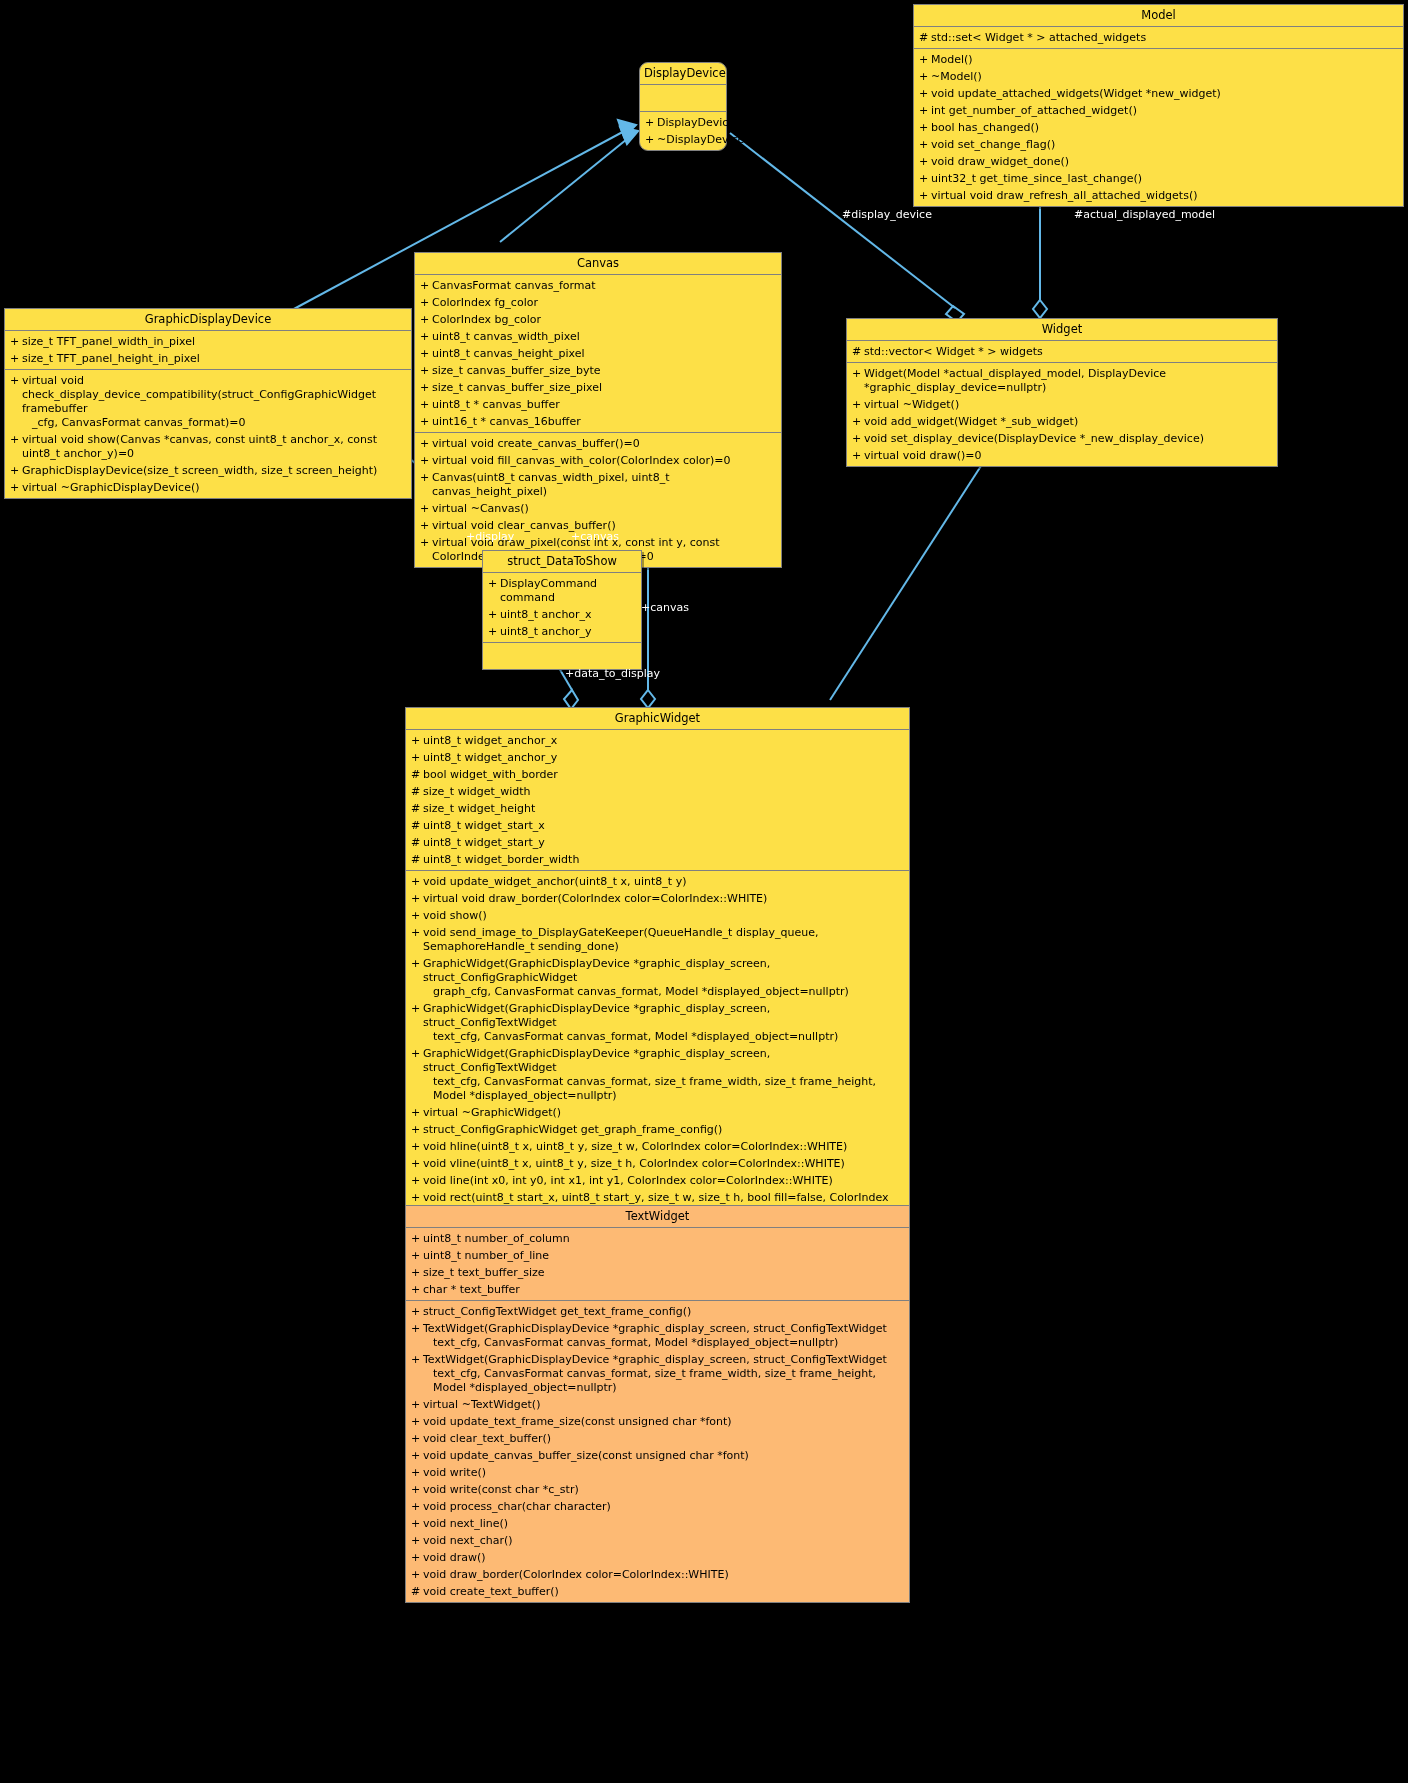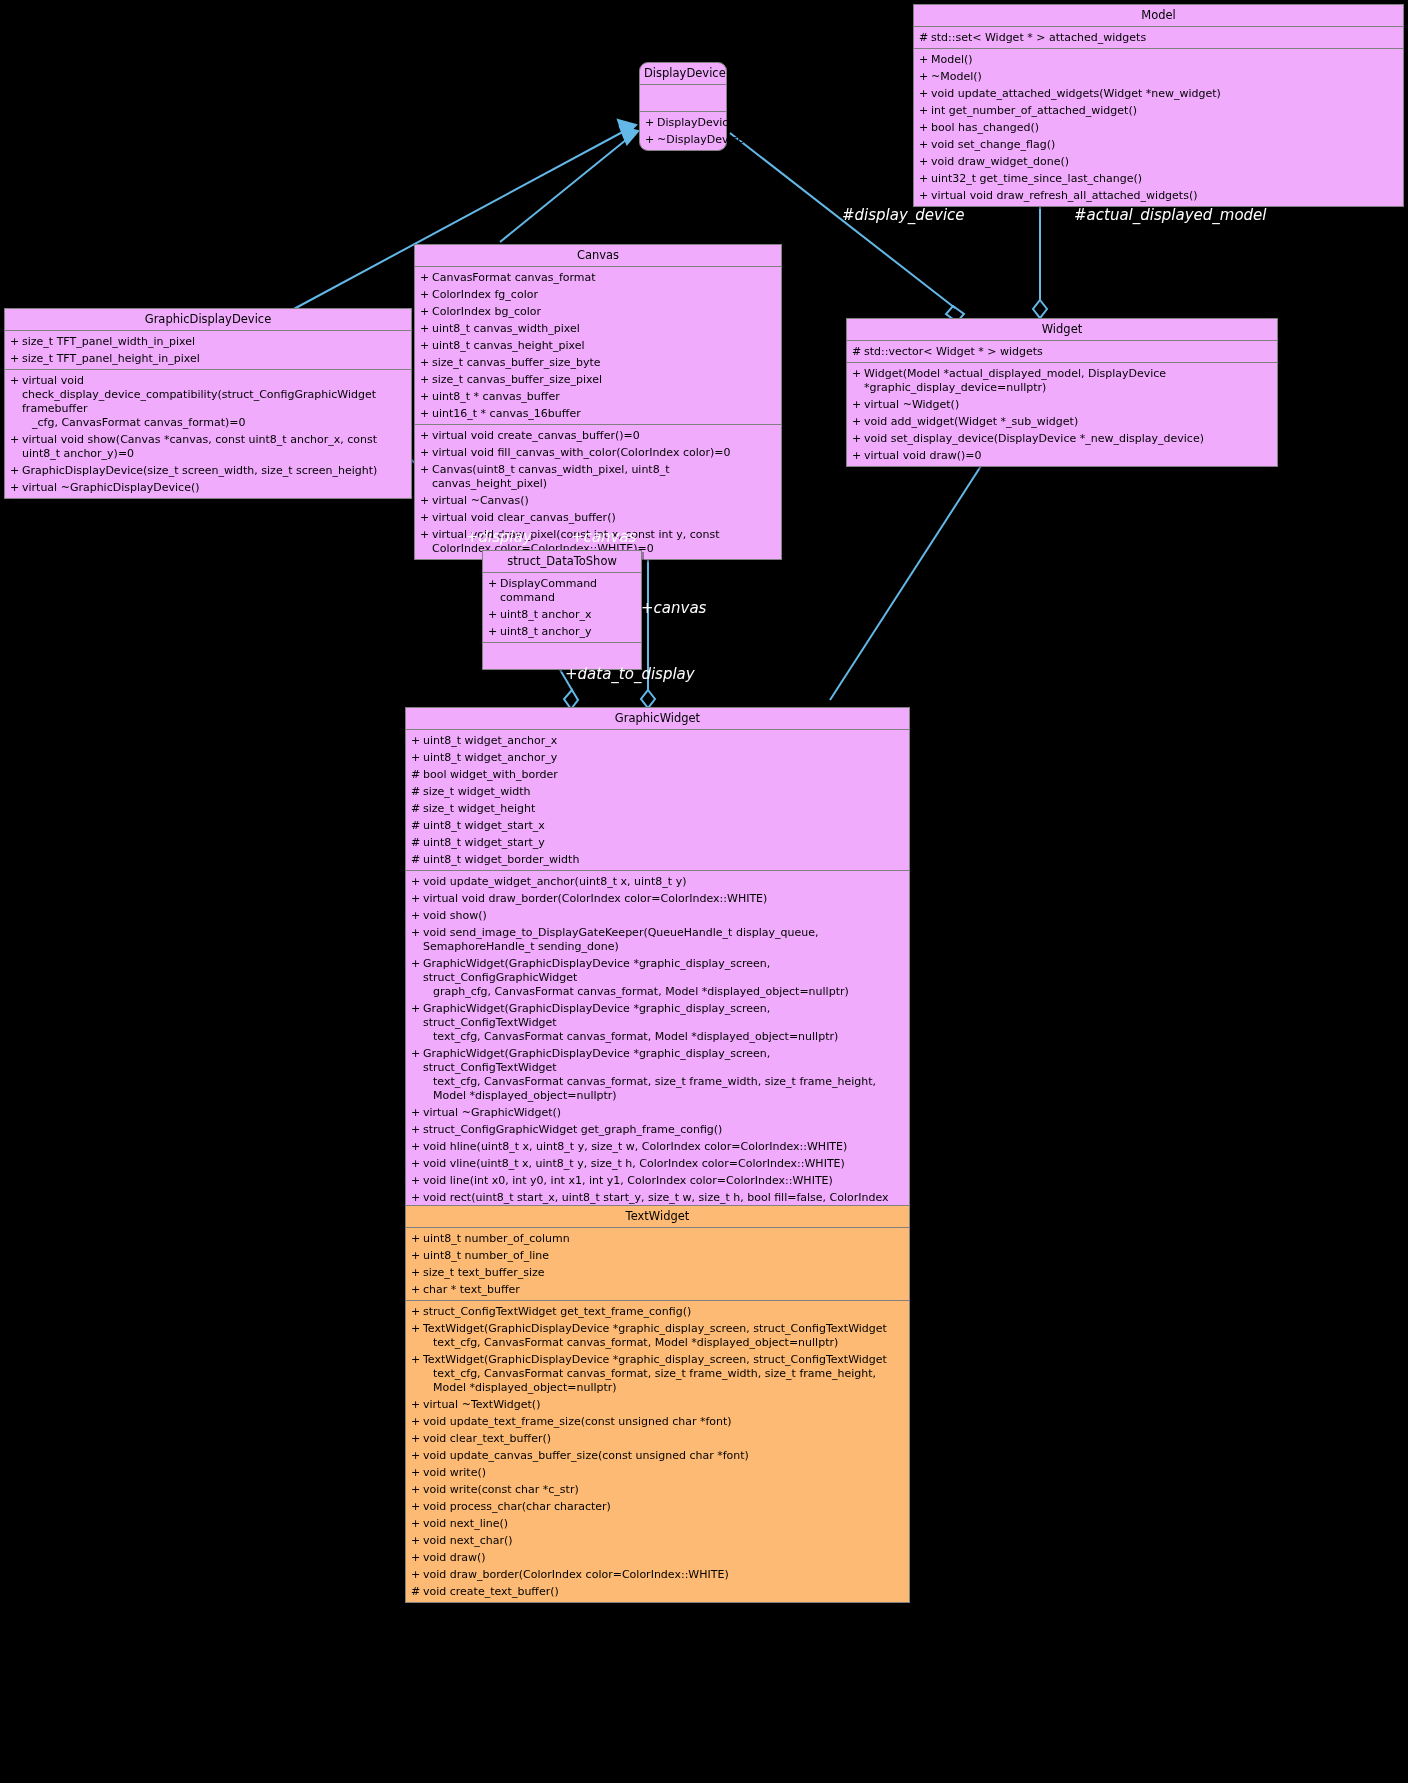--- a/index.html
+++ b/index.html
@@ -22,21 +22,21 @@
   }
   svg#edges {
     position: absolute;
     left: 0; top: 0;
     width: 1408px;
     height: 1783px;
     pointer-events: none;
   }
   .uml-class {
     position: absolute;
-    background: #f0abfc;
+    background: #fde047;
     border: 1px solid #808080;
     box-sizing: border-box;
     box-shadow: 2px 2px 0 rgba(0,0,0,0.35);
     z-index: 5;
   }
   .uml-class.shaded {
     background: #fdba74;
   }
   .cls-title {
     text-align: center;
@@ -73,25 +73,24 @@
     flex: 1 1 auto;
     word-break: normal;
   }
   .mtext .cont {
     display: block;
     padding-left: 10px;
   }
   .edge-label {
     position: absolute;
     color: #ffffff;
-    font-size: 15px;
+    font-size: 11px;
     z-index: 6;
     white-space: nowrap;
     line-height: 12px;
-    font-style: italic;
   }
 </style>
 </head>
 <body>
 
 <div id="stage">
 
   <svg id="edges" viewBox="0 0 1408 1783" xmlns="http://www.w3.org/2000/svg">
 
     <g>
@@ -168,21 +167,21 @@
 
   <div class="uml-class" style="left:639px; top:62px; width:88px;border-radius:9px;">
     <div class="cls-title">DisplayDevice</div>
     <div class="cls-section empty"></div>
     <div class="cls-section">
       <div class="member"><span class="vis">+</span><span class="mtext">DisplayDevice()</span></div>
       <div class="member"><span class="vis">+</span><span class="mtext">~DisplayDevice()</span></div>
     </div>
   </div>
 
-  <div class="uml-class" style="left:414px; top:244px; width:368px;">
+  <div class="uml-class" style="left:414px; top:252px; width:368px;">
     <div class="cls-title">Canvas</div>
     <div class="cls-section">
       <div class="member"><span class="vis">+</span><span class="mtext">CanvasFormat canvas_format</span></div>
       <div class="member"><span class="vis">+</span><span class="mtext">ColorIndex fg_color</span></div>
       <div class="member"><span class="vis">+</span><span class="mtext">ColorIndex bg_color</span></div>
       <div class="member"><span class="vis">+</span><span class="mtext">uint8_t canvas_width_pixel</span></div>
       <div class="member"><span class="vis">+</span><span class="mtext">uint8_t canvas_height_pixel</span></div>
       <div class="member"><span class="vis">+</span><span class="mtext">size_t canvas_buffer_size_byte</span></div>
       <div class="member"><span class="vis">+</span><span class="mtext">size_t canvas_buffer_size_pixel</span></div>
       <div class="member"><span class="vis">+</span><span class="mtext">uint8_t * canvas_buffer</span></div>

